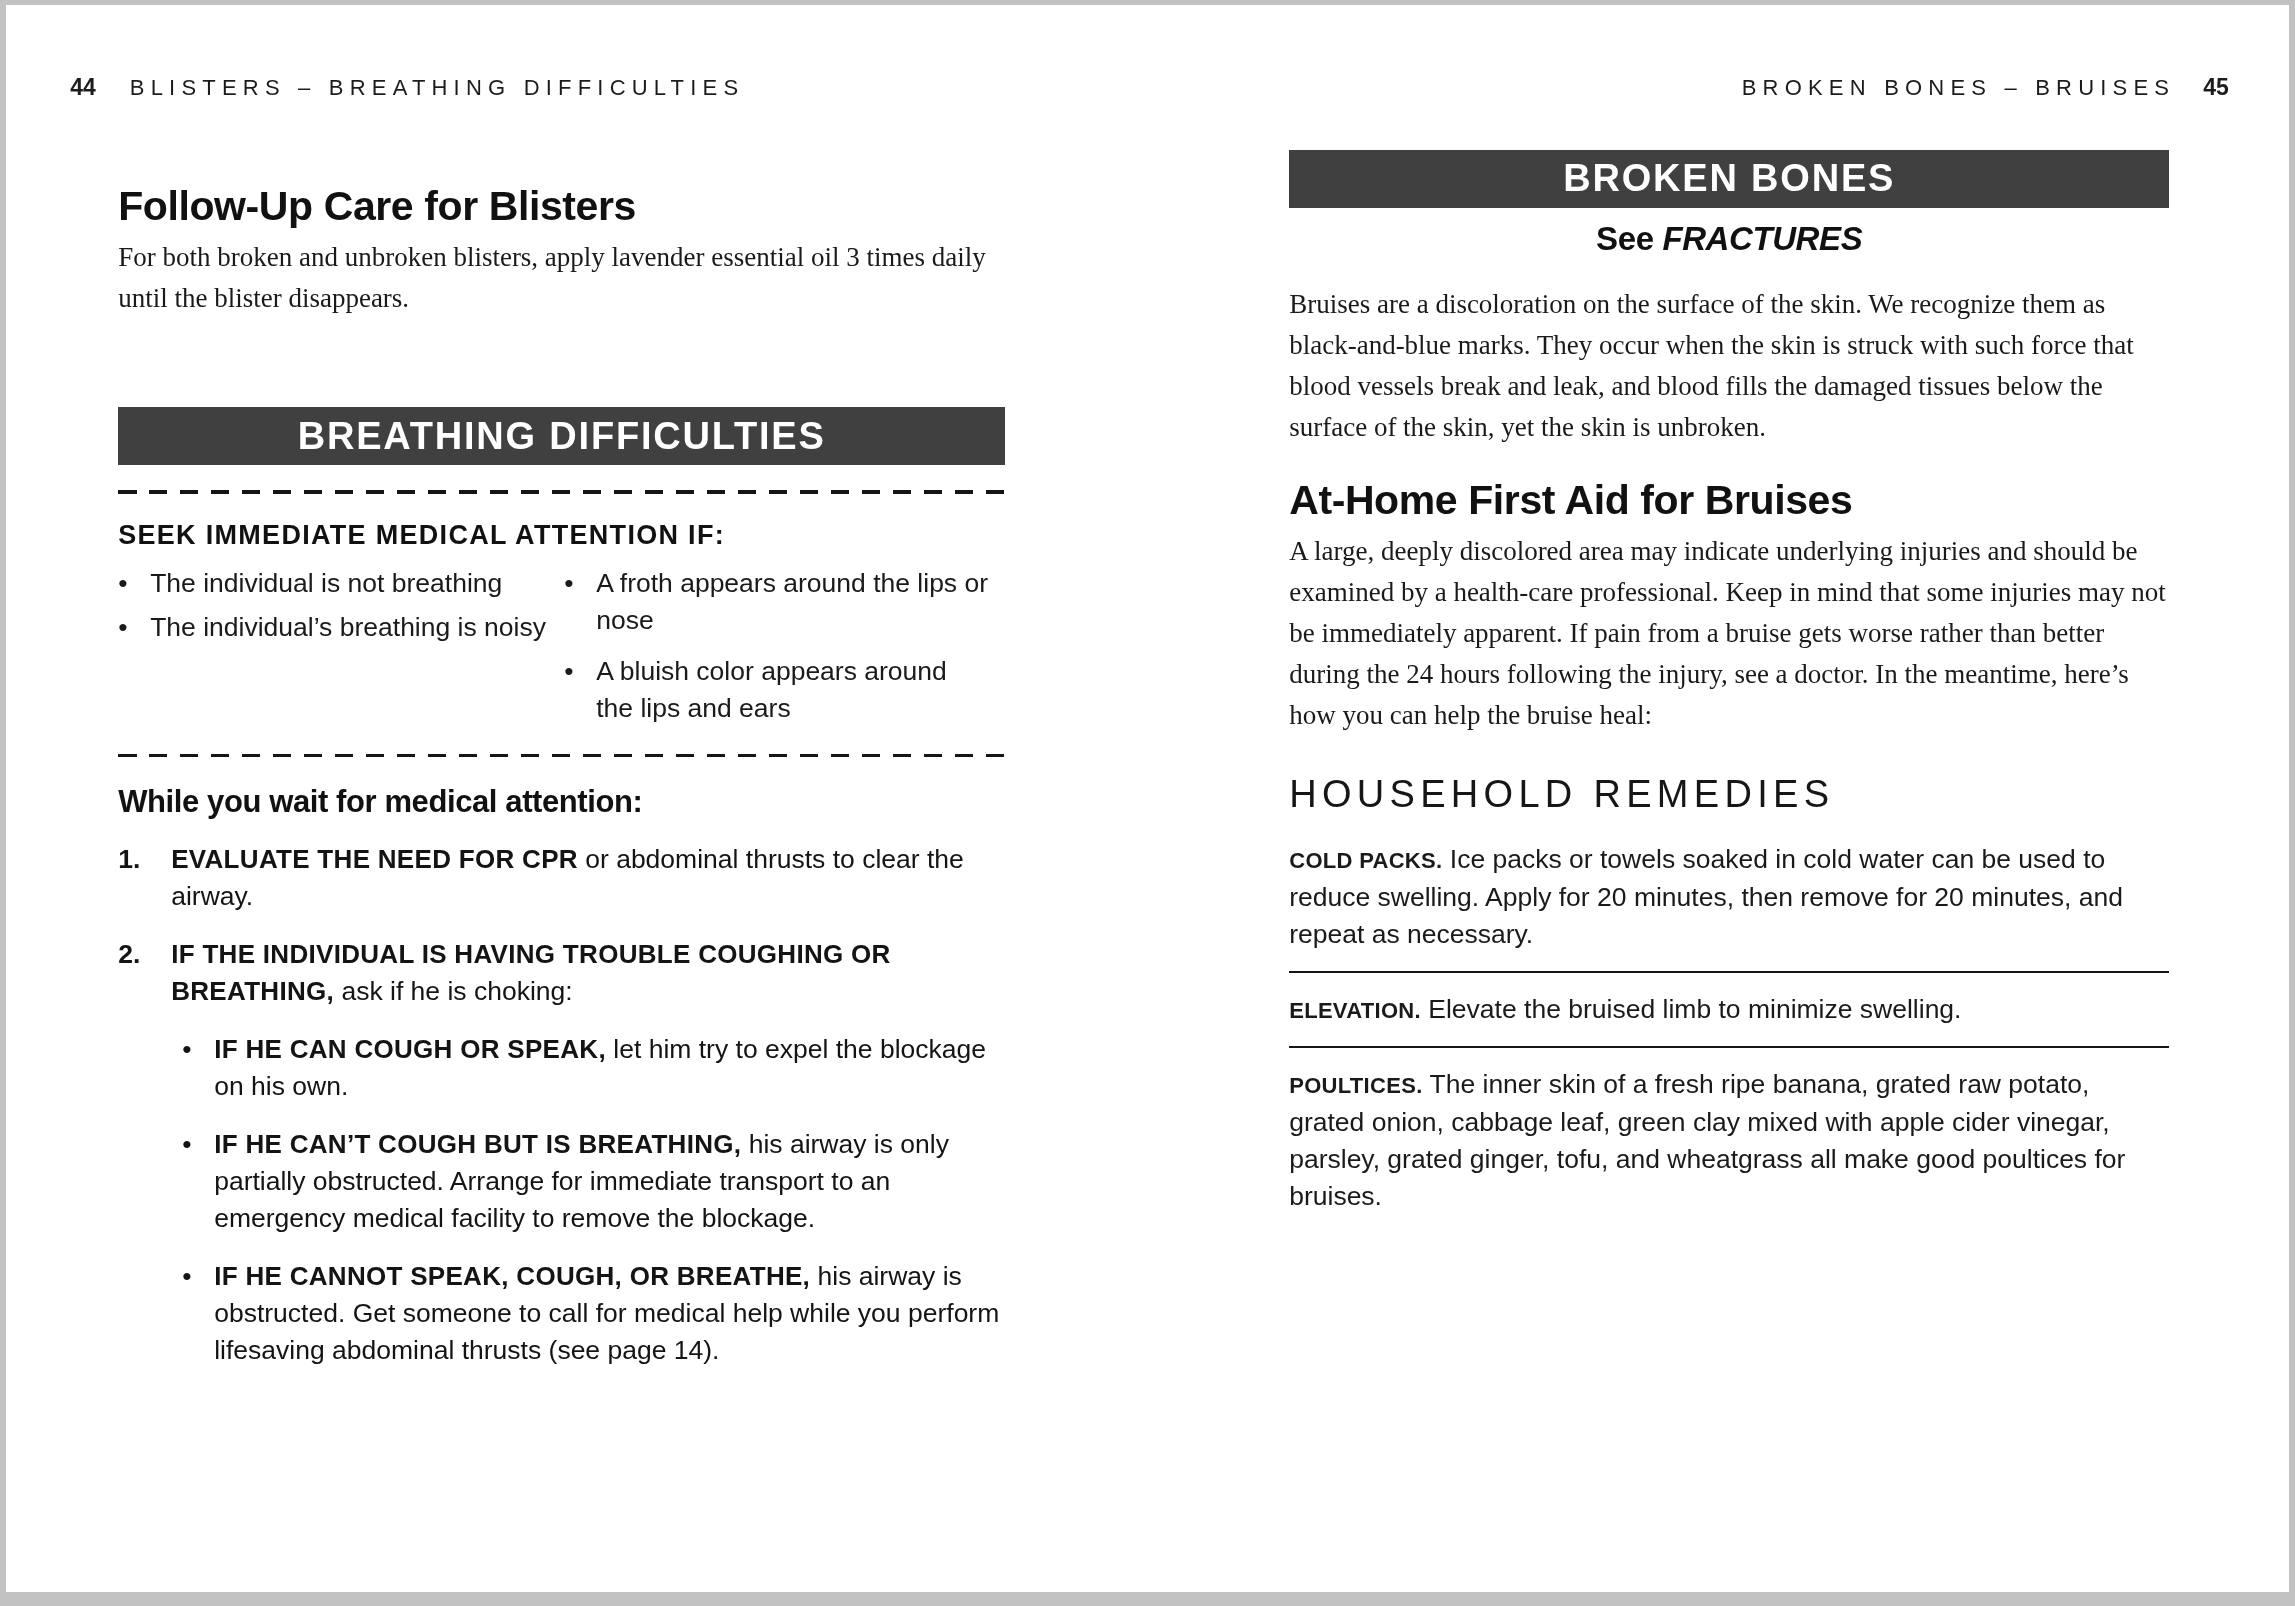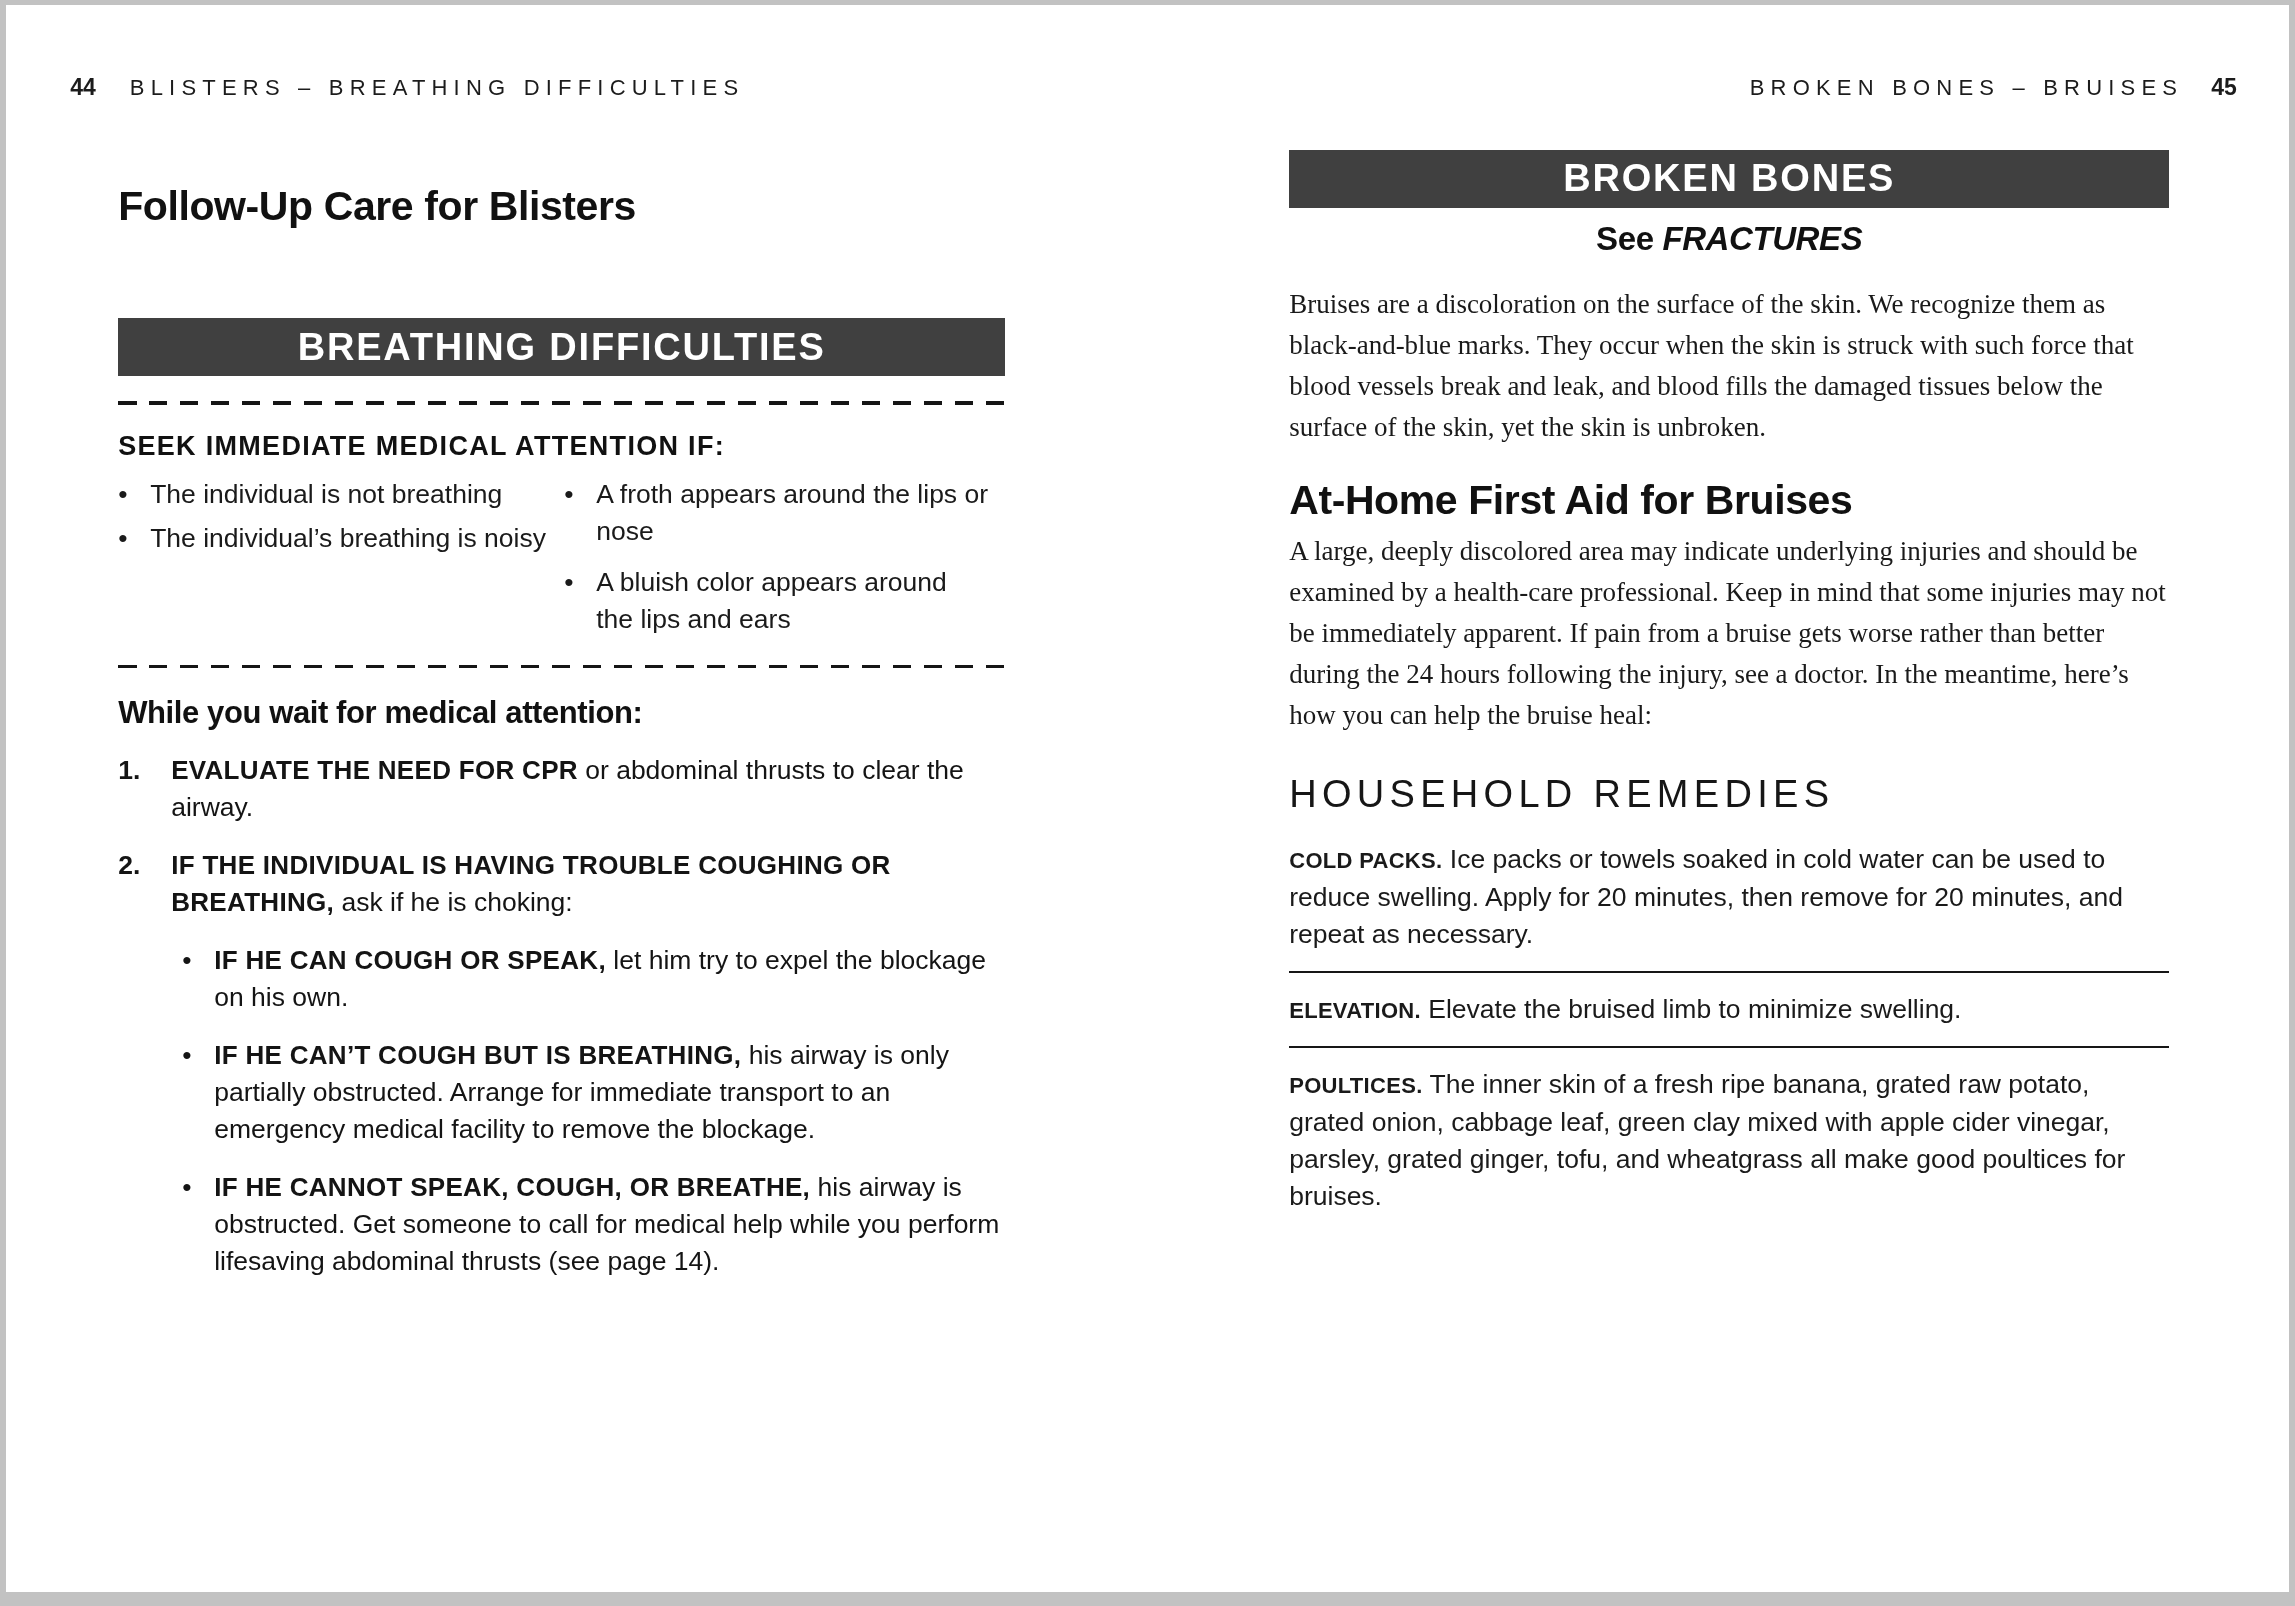--- a/index.html
+++ b/index.html
@@ -15,21 +15,21 @@
     background:#ffffff;
   }
   
   .runhead{
     position:absolute;top:69px;font-size:22px;letter-spacing:6.2px;
     color:#1c1c1c;white-space:nowrap;
   }
   .pagenum{font-size:23px;font-weight:bold;letter-spacing:0;}
   .rh-left{left:64px;}
   .rh-left .rh-title{margin-left:34px;}
-  .rh-right{right:52px;text-align:right;}
+  .rh-right{right:60px;text-align:right;}
   .rh-right .rh-title{margin-right:28px;}
 
   
   .col{position:absolute;top:139px;}
   .col-left{left:112px;width:887px;margin-top:40px;}
   .col-right{left:1283px;width:880px;}
 
   
   .h-display{
     font-size:41px;font-weight:bold;letter-spacing:-0.4px;line-height:1.12;
@@ -94,20 +94,21 @@
     <span class="pagenum">44</span><span class="rh-title">BLISTERS – BREATHING DIFFICULTIES</span>
   </div>
 
   <div class="runhead rh-right">
     <span class="rh-title">BROKEN BONES – BRUISES</span><span class="pagenum">45</span>
   </div>
 
   <div class="col col-left">
 
     <h2 class="h-display">Follow-Up Care for Blisters</h2>
+    <p class="serif">For both broken and unbroken blisters, apply lavender essential oil 3 times daily until the blister disappears.</p>
 
     <div class="bar" style="margin-top:88px;">
       <span>BREATHING DIFFICULTIES</span>
     </div>
 
 
     <div class="dashes"></div>
 
     <div class="seek">SEEK IMMEDIATE MEDICAL ATTENTION IF:</div>
 

